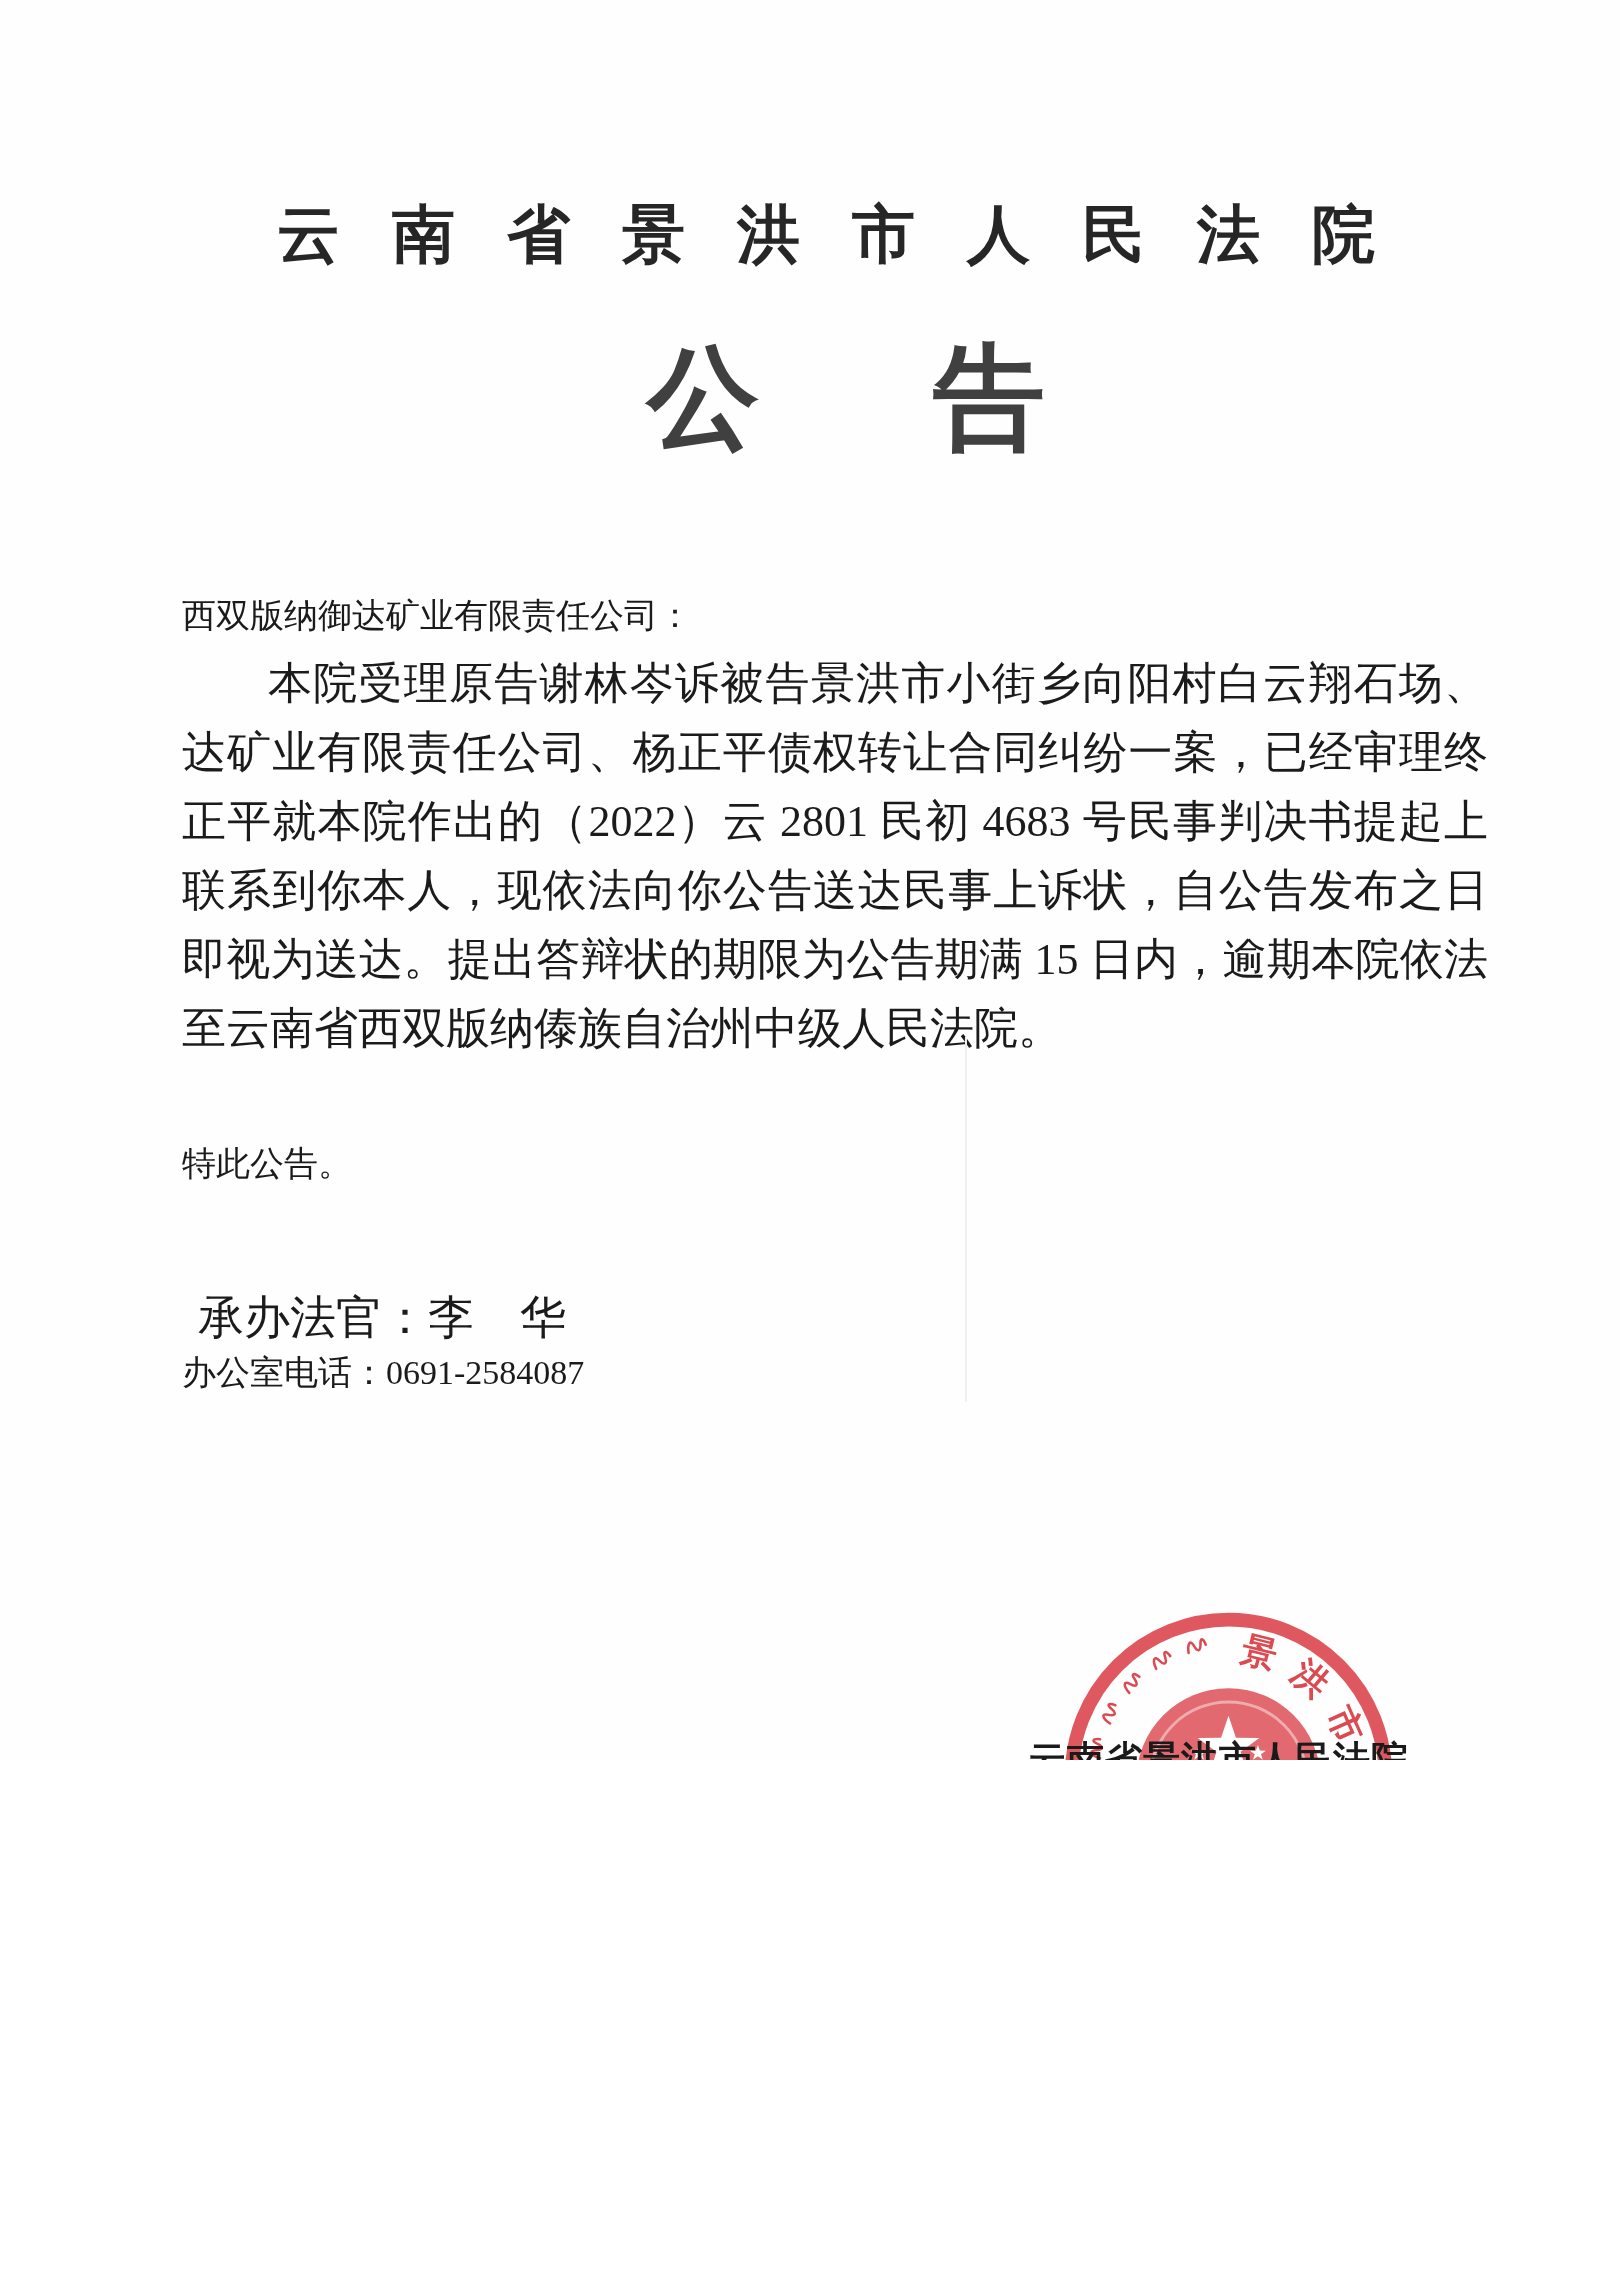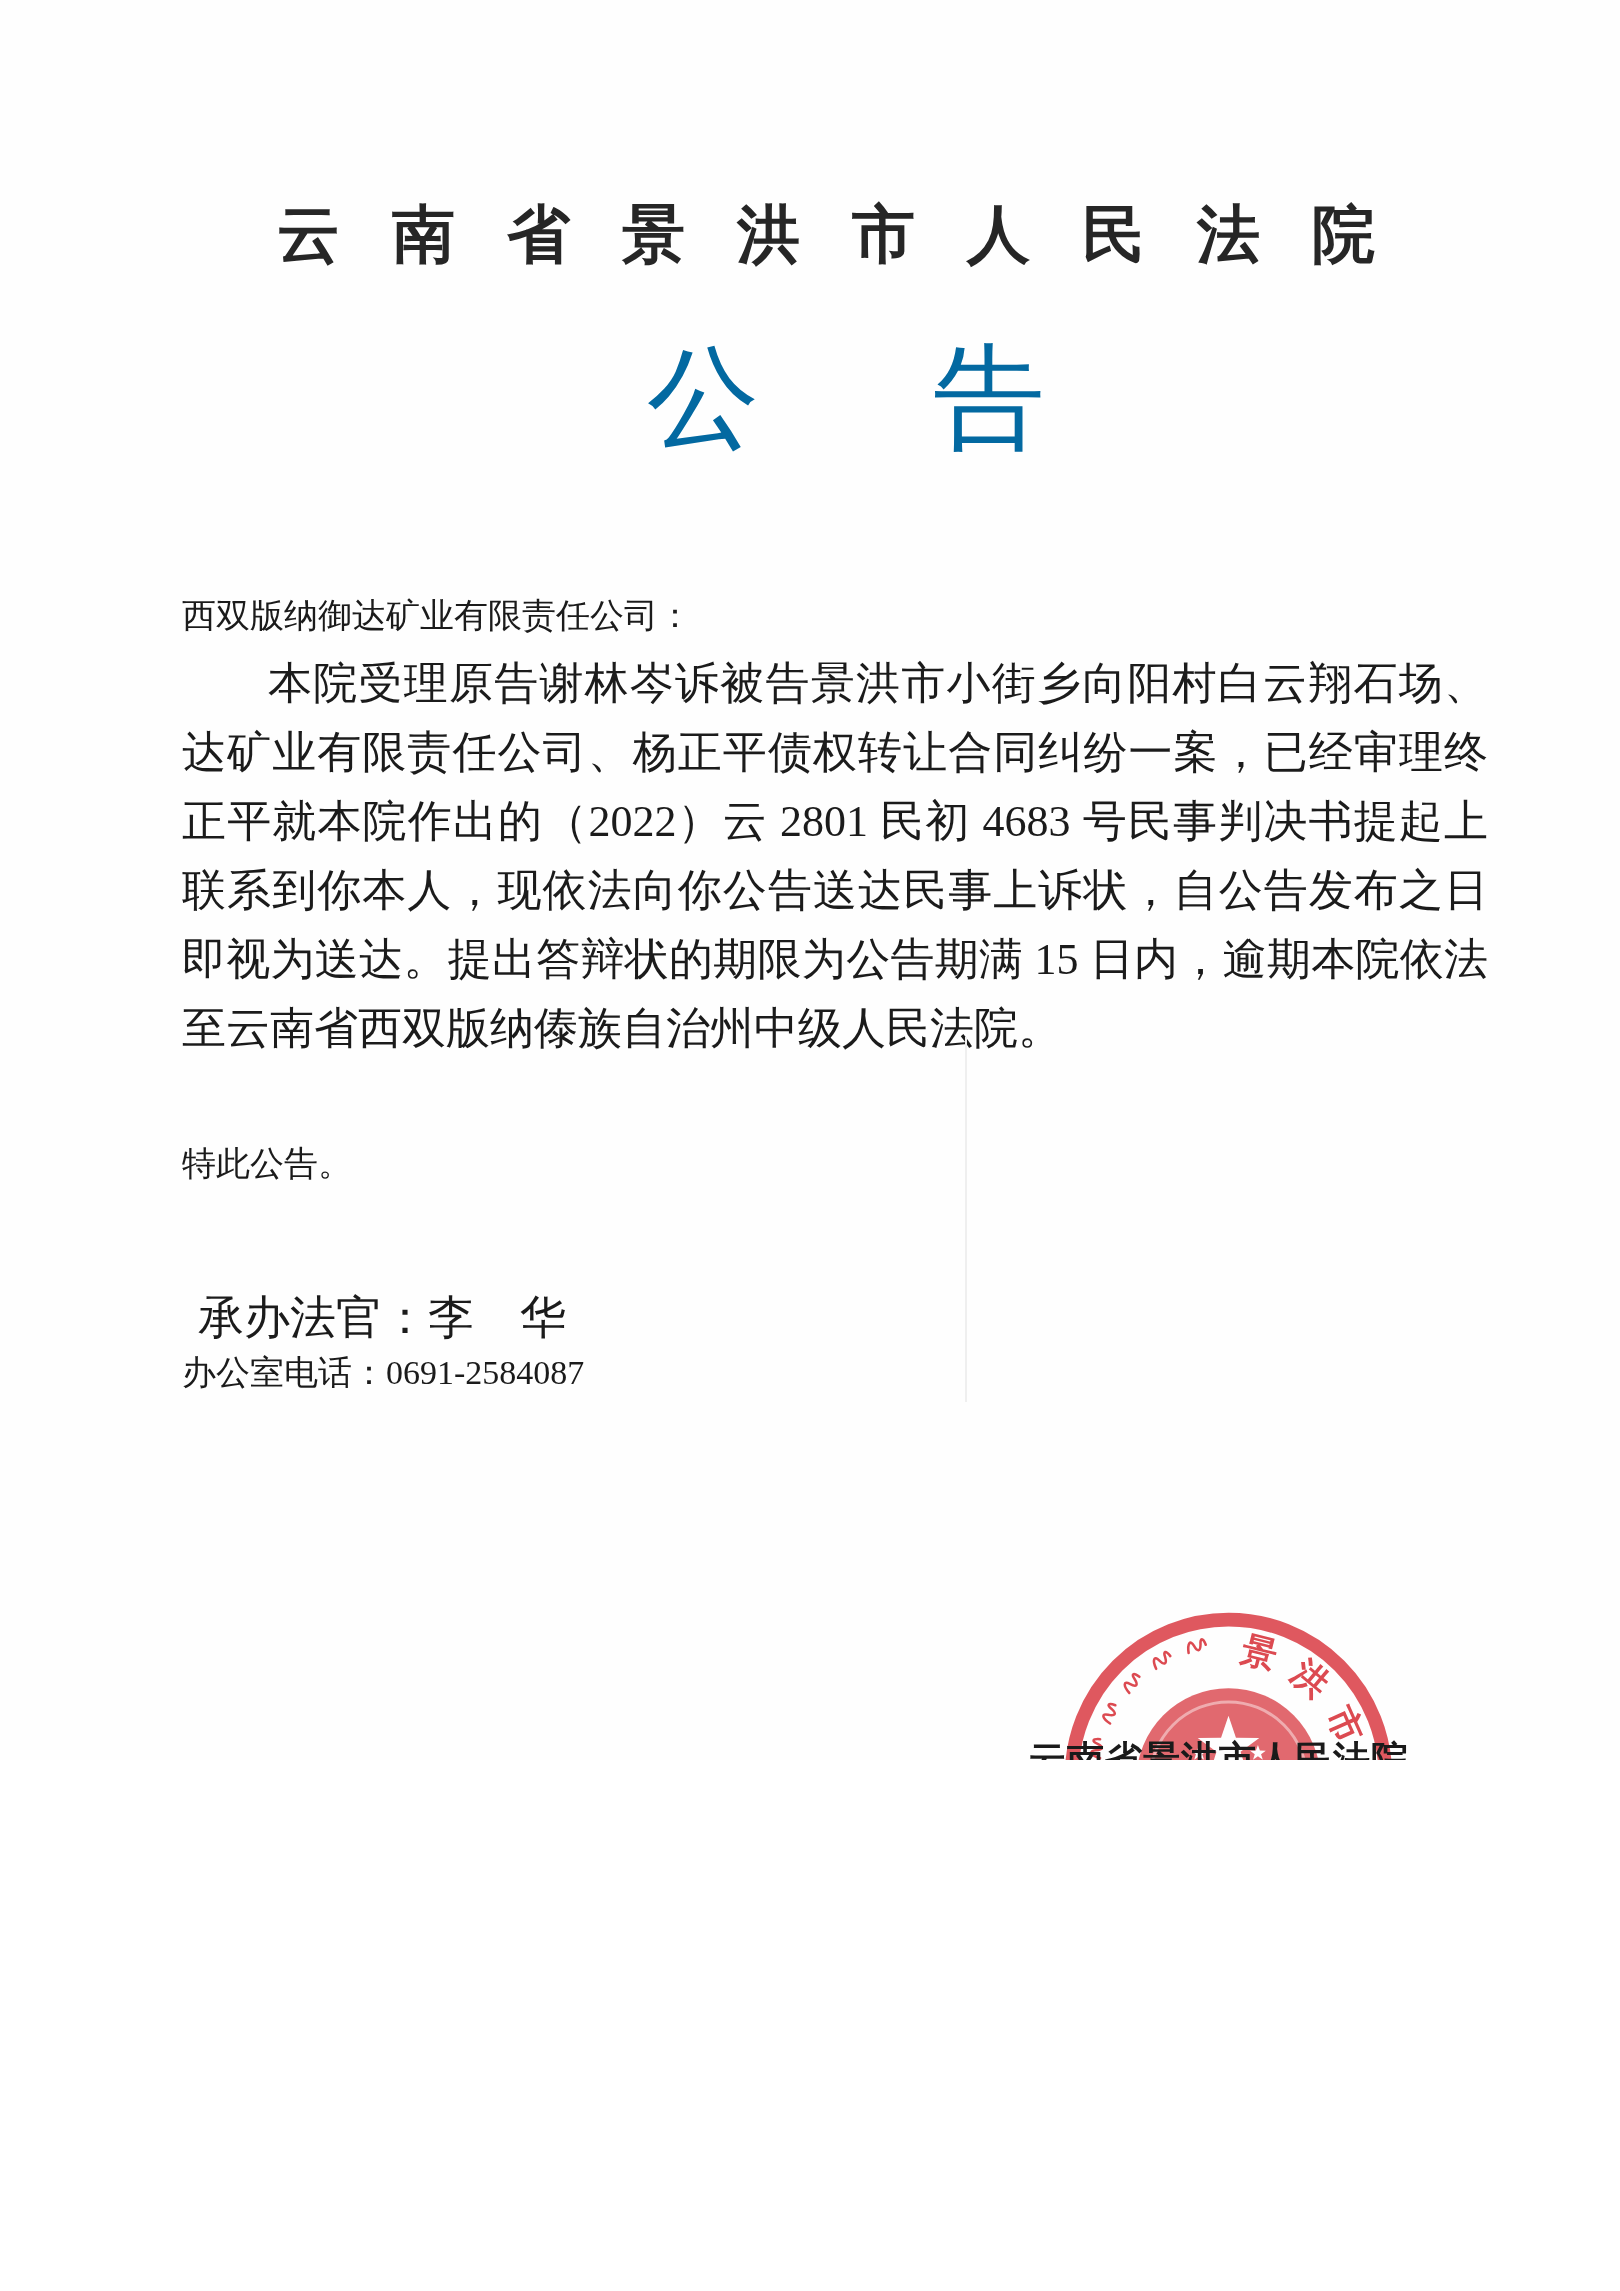--- a/index.html
+++ b/index.html
@@ -24,24 +24,24 @@
     font-weight: bold;
     letter-spacing: 52px;
     white-space: nowrap;
     color: #262626;
   }
   .notice-title {
     position: absolute;
     left: 647px;
     top: 323px;
     font-size: 112px;
-    font-weight: normal;
+    font-weight: bold;
     letter-spacing: 174px;
     white-space: nowrap;
-    color: #0369a1;
+    color: #404040;
   }
   .addressee {
     position: absolute;
     left: 182px;
     top: 596px;
     font-size: 34px;
     line-height: 39px;
     white-space: nowrap;
   }
   .body-paragraph {

